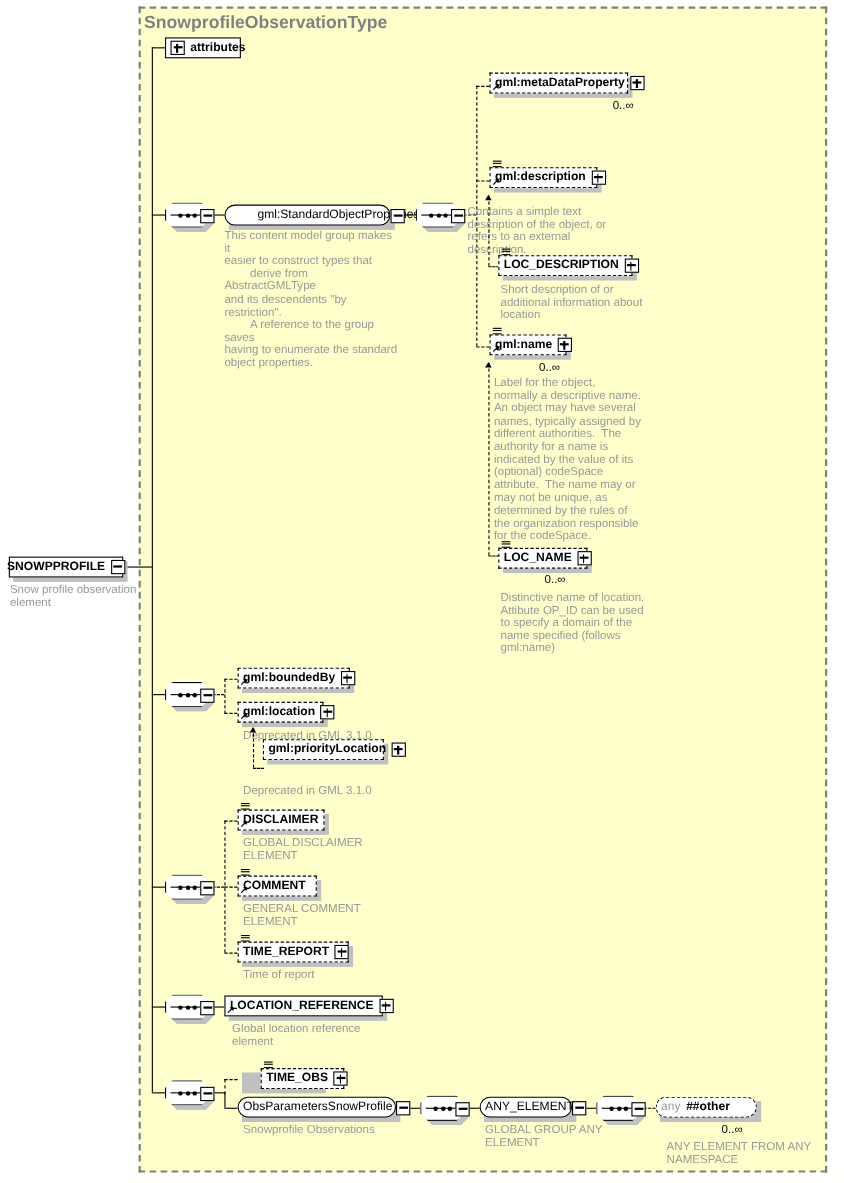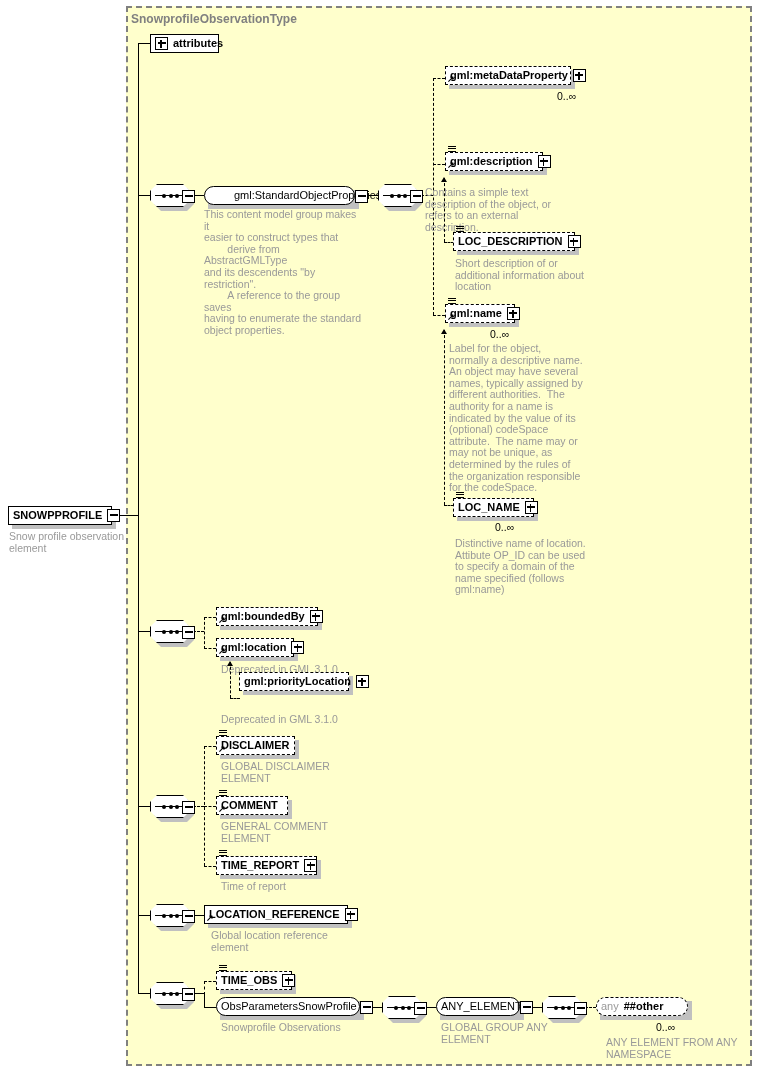--- a/index.html
+++ b/index.html
@@ -14,21 +14,21 @@
   
   .type-box{
     position:absolute;
     border:2px dashed #808080;
     background:#ffffcc;
     box-sizing:border-box;
   }
   .type-title{
     position:absolute;
     font-weight:bold;
-    font-size:12px;
+    font-size:16px;
     color:#808080;
     white-space:nowrap;
   }
 
   
   .nodewrap{position:absolute;}
   .nodebox{
     position:relative;
     background:#ffffff;
     box-sizing:border-box;
@@ -136,21 +136,21 @@
 <body>
 
 <div id="stage">
 
   <div class="type-box" style="left:126px;top:6px;width:626px;height:1060px;"></div>
   <div class="type-title" style="left:131px;top:12px;">SnowprofileObservationType</div>
 
   <div class="nodewrap" style="left:8px;top:506px;">
     <div class="inner" style="width:104px;">
       <div class="shadow"></div>
-      <div class="nodebox solid" style="width:104px;">
+      <div class="nodebox solid" style="width:104px;justify-content:center;">
         <span class="lbl">SNOWPPROFILE</span>
         <span class="expander"></span>
       </div>
     </div>
   </div>
   <div class="ann" style="left:9px;top:531px;width:115px;">Snow profile observation
 element</div>
 
   <div class="ln lnh" style="left:112px;top:515px;width:26px;"></div>
   <div class="ln lnv" style="left:138px;top:43px;height:473px;"></div>
@@ -493,21 +493,21 @@
   <span class="expander" style="position:absolute;left:182px;top:988px;z-index:4;margin-left:0;"></span>
   <div class="ln lnh" style="left:193px;top:993px;width:11px;"></div>
 
   <div class="dl dlv" style="left:204px;top:981px;height:14px;"></div>
   <div class="ln lnv" style="left:204px;top:993px;height:14px;"></div>
 
   <div class="dl dlh" style="left:204px;top:981px;width:12px;"></div>
   <div class="nodewrap" style="left:216px;top:971px;">
     <div class="inner" style="width:76px;">
       <div class="shadow"></div>
-      <div class="nodebox dashed" style="width:76px;">
+      <div class="nodebox dashed" style="width:76px;margin-left:21px;">
         <span class="typeicon">
             <i></i>
             <i></i>
             <i></i>
           </span>
         <span class="lbl">TIME_OBS</span>
         <span class="expander plus"></span>
       </div>
     </div>
   </div>

